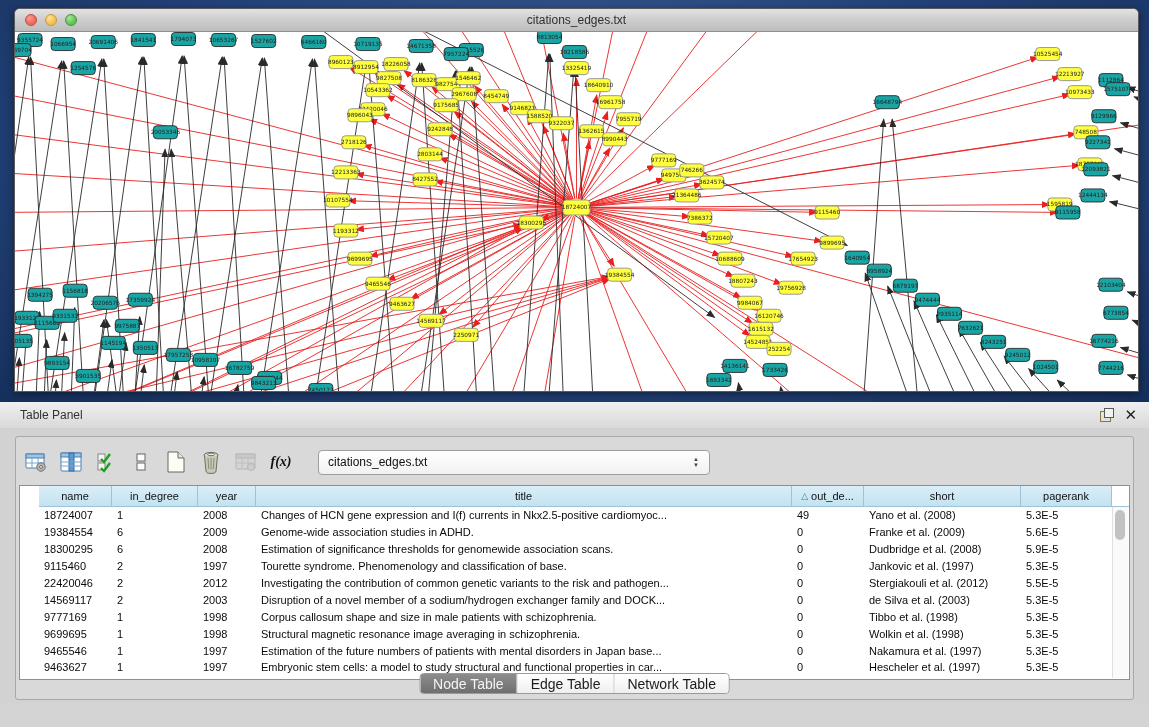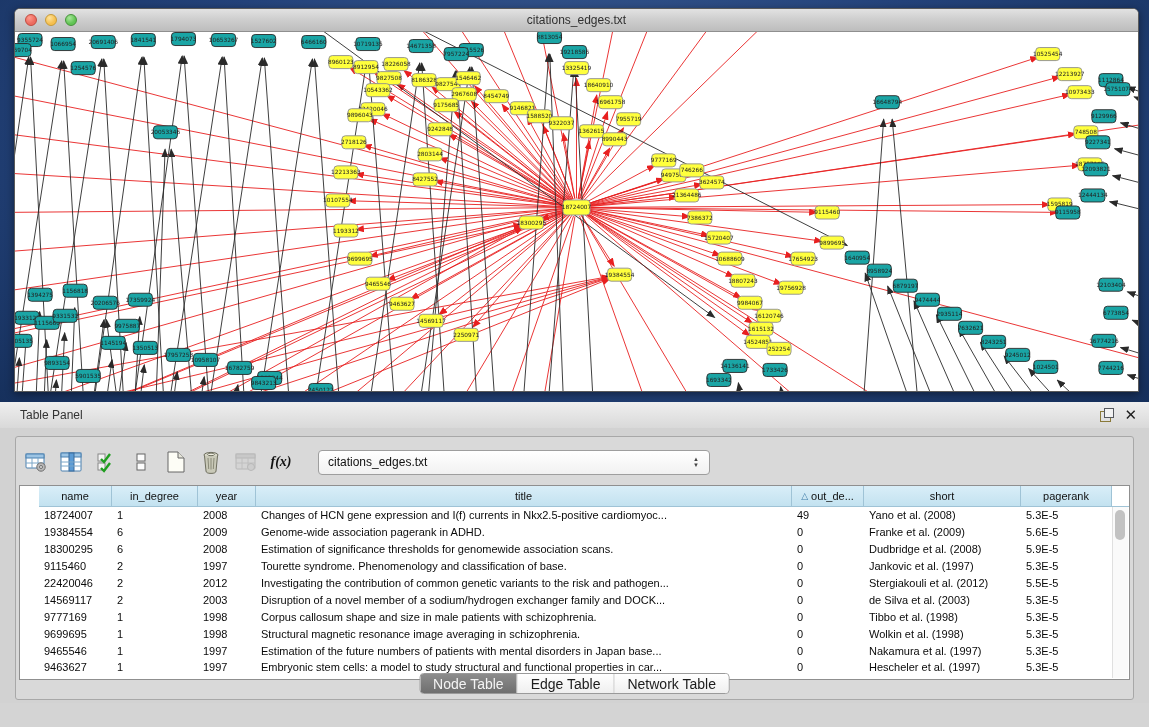--- a/index.html
+++ b/index.html
@@ -896,21 +896,21 @@
               <div class="td c2">2008</div>
               <div class="td c3">Changes of HCN gene expression and I(f) currents in Nkx2.5-positive cardiomyoc...</div>
               <div class="td c4">49</div>
               <div class="td c5">Yano et al. (2008)</div>
               <div class="td c6">5.3E-5</div>
             </div>
             <div class="tr">
               <div class="td c0">19384554</div>
               <div class="td c1">6</div>
               <div class="td c2">2009</div>
-              <div class="td c3">Genome-wide association pagerank in ADHD.</div>
+              <div class="td c3">Genome-wide association studies in ADHD.</div>
               <div class="td c4">0</div>
               <div class="td c5">Franke et al. (2009)</div>
               <div class="td c6">5.6E-5</div>
             </div>
             <div class="tr">
               <div class="td c0">18300295</div>
               <div class="td c1">6</div>
               <div class="td c2">2008</div>
               <div class="td c3">Estimation of significance thresholds for genomewide association scans.</div>
               <div class="td c4">0</div>

